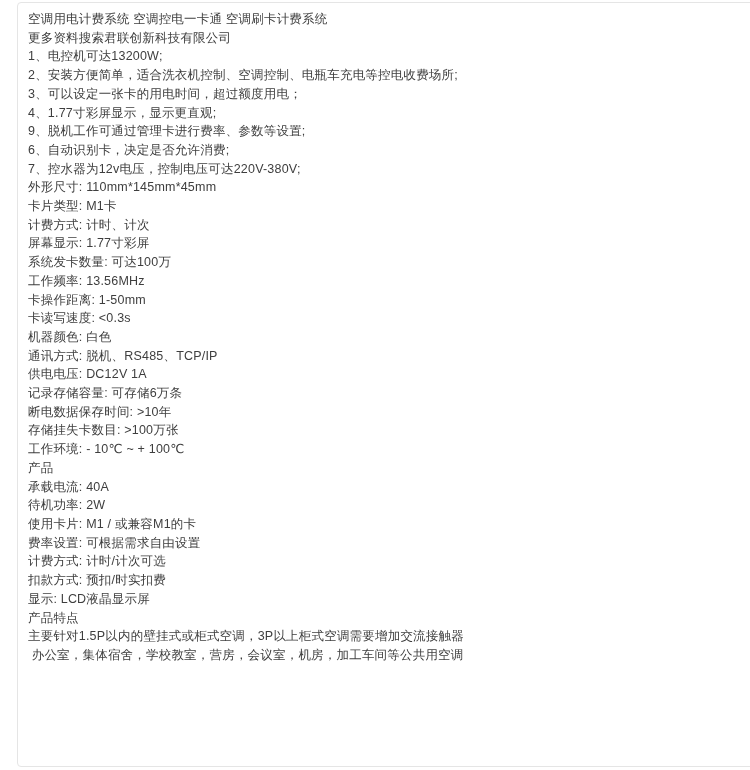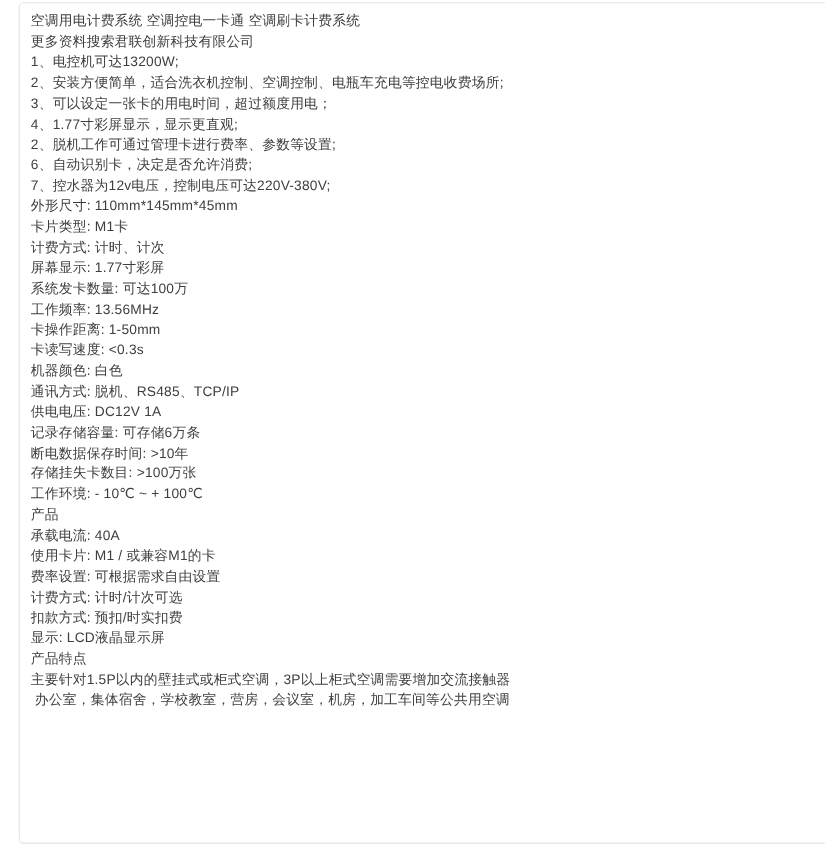--- a/index.html
+++ b/index.html
@@ -38,21 +38,21 @@
 <div class="panel">
   <div>
       <div class="line">空调用电计费系统 空调控电一卡通 空调刷卡计费系统</div>
       <div class="line">更多资料搜索君联创新科技有限公司</div>
     </div>
   <div>
       <div class="line">1、电控机可达13200W;</div>
       <div class="line">2、安装方便简单，适合洗衣机控制、空调控制、电瓶车充电等控电收费场所;</div>
       <div class="line">3、可以设定一张卡的用电时间，超过额度用电；</div>
       <div class="line">4、1.77寸彩屏显示，显示更直观;</div>
-      <div class="line">2、脱机工作可通过管理卡进行费率、参数等设置;</div>
+      <div class="line">9、脱机工作可通过管理卡进行费率、参数等设置;</div>
       <div class="line">6、自动识别卡，决定是否允许消费;</div>
       <div class="line">7、控水器为12v电压，控制电压可达220V-380V;</div>
     </div>
   <div>
       <div class="line">外形尺寸: 110mm*145mm*45mm</div>
       <div class="line">卡片类型: M1卡</div>
       <div class="line">计费方式: 计时、计次</div>
       <div class="line">屏幕显示: 1.77寸彩屏</div>
       <div class="line">系统发卡数量: 可达100万</div>
       <div class="line">工作频率: 13.56MHz</div>
@@ -62,20 +62,21 @@
       <div class="line">通讯方式: 脱机、RS485、TCP/IP</div>
       <div class="line">供电电压: DC12V 1A</div>
       <div class="line">记录存储容量: 可存储6万条</div>
       <div class="line">断电数据保存时间: &gt;10年</div>
       <div class="line">存储挂失卡数目: &gt;100万张</div>
       <div class="line">工作环境: - 10℃ ~ + 100℃</div>
     </div>
   <div class="line">产品</div>
   <div>
       <div class="line">承载电流: 40A</div>
+      <div class="line">待机功率: 2W</div>
       <div class="line">使用卡片: M1 / 或兼容M1的卡</div>
       <div class="line">费率设置: 可根据需求自由设置</div>
       <div class="line">计费方式: 计时/计次可选</div>
       <div class="line">扣款方式: 预扣/时实扣费</div>
       <div class="line">显示: LCD液晶显示屏</div>
     </div>
   <div class="line">产品特点</div>
   <div>
       <div class="line">主要针对1.5P以内的壁挂式或柜式空调，3P以上柜式空调需要增加交流接触器</div>
       <div class="line"> 办公室，集体宿舍，学校教室，营房，会议室，机房，加工车间等公共用空调</div>

